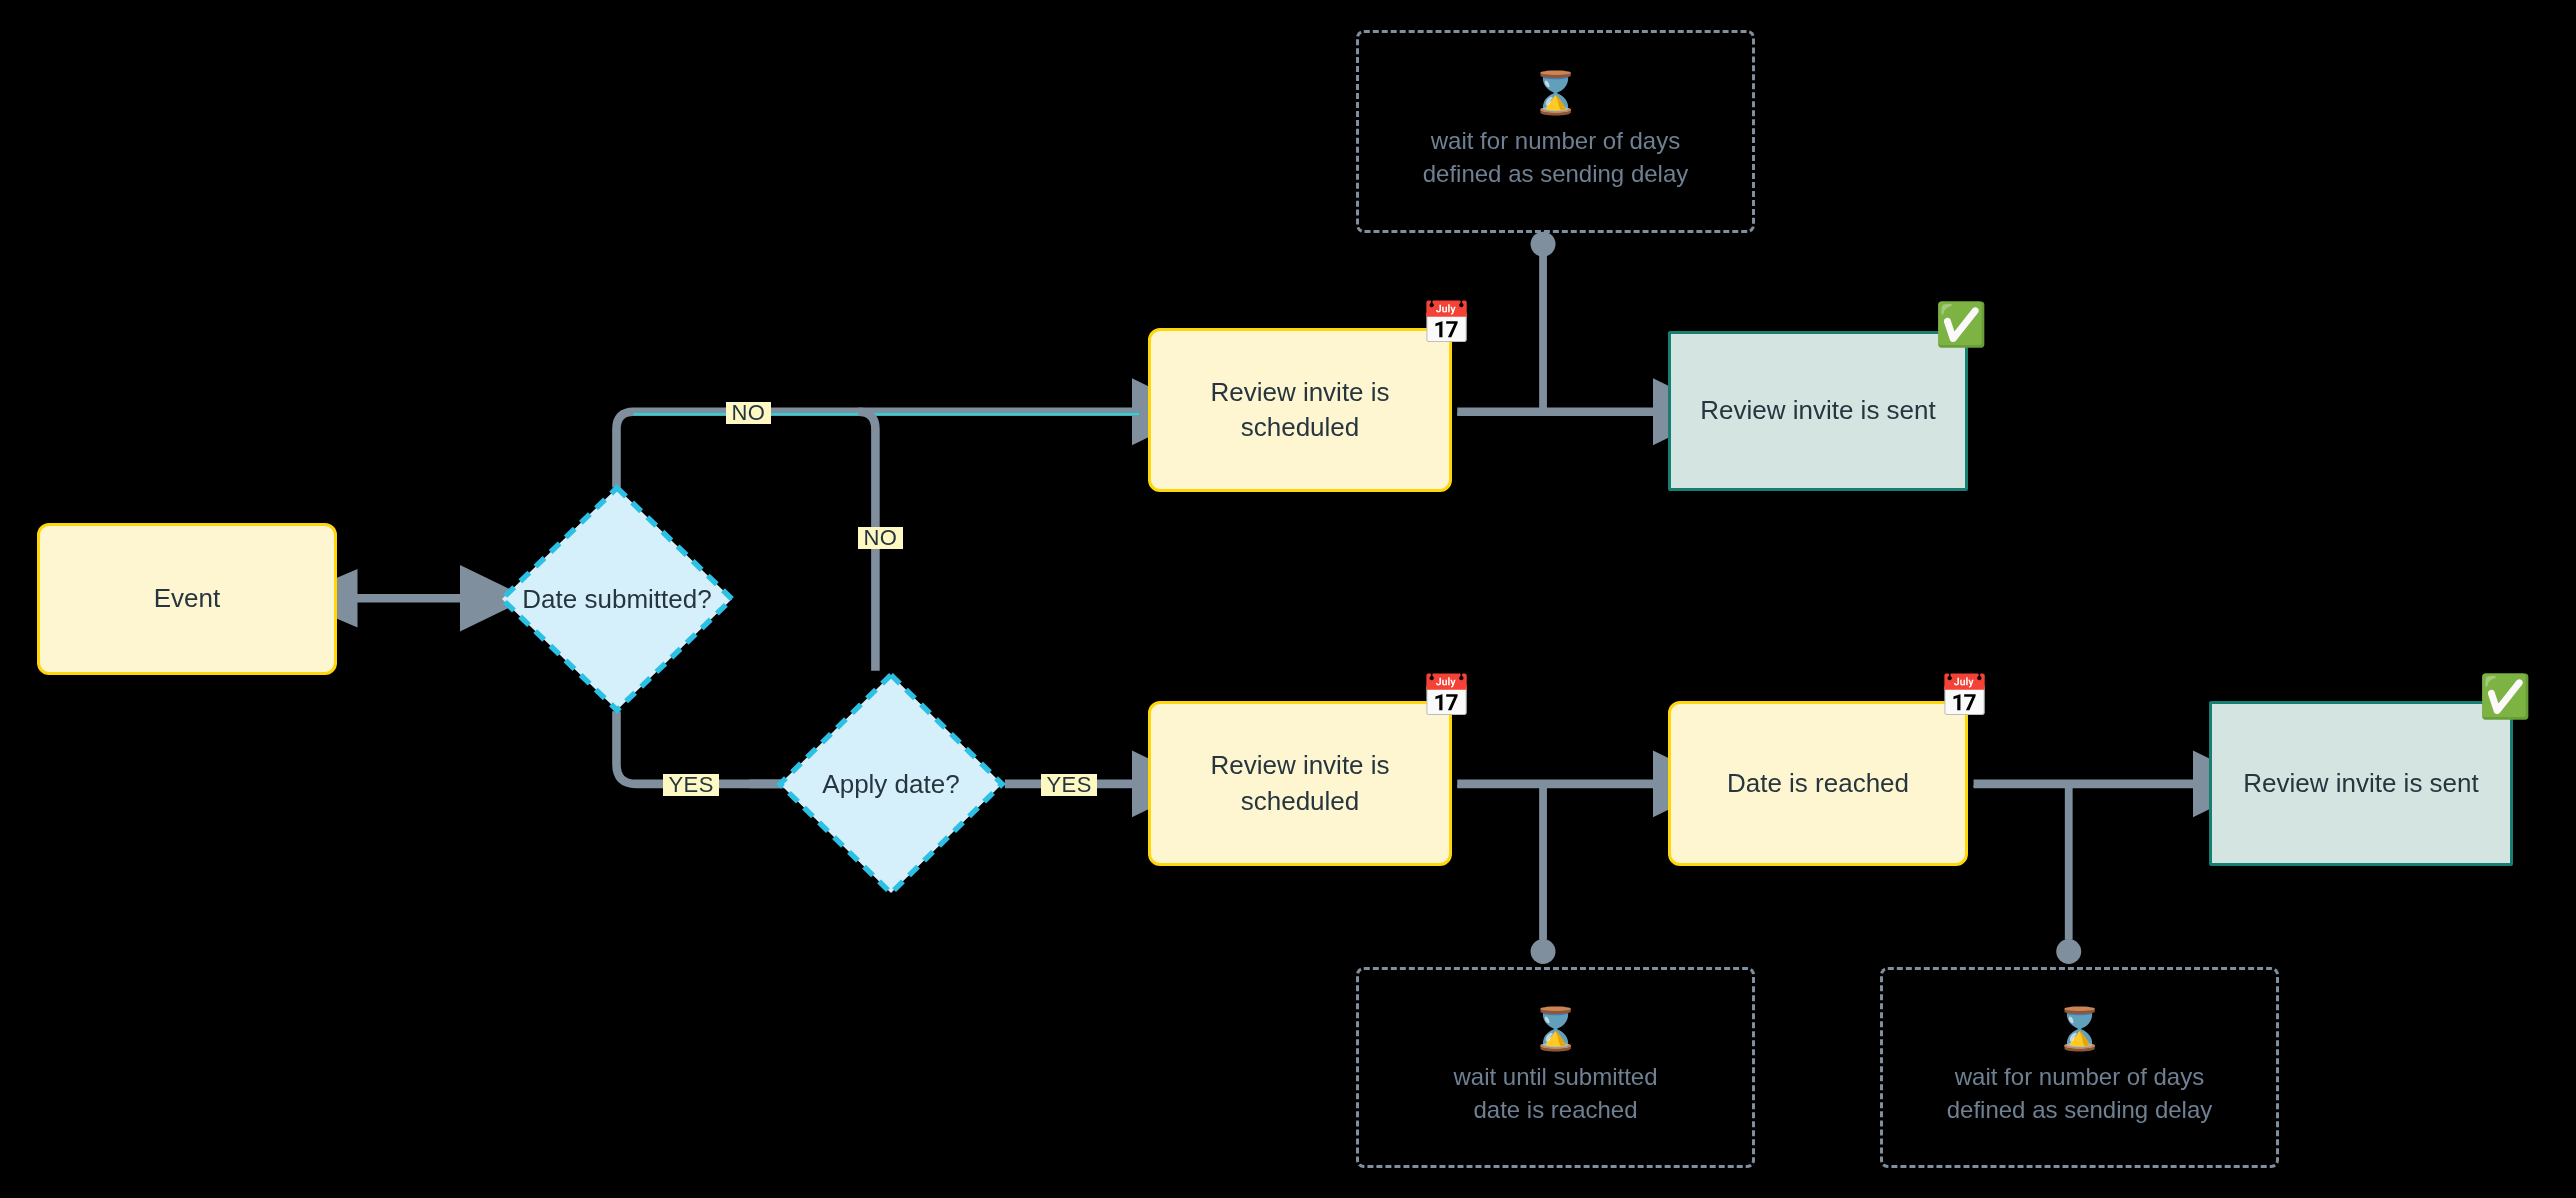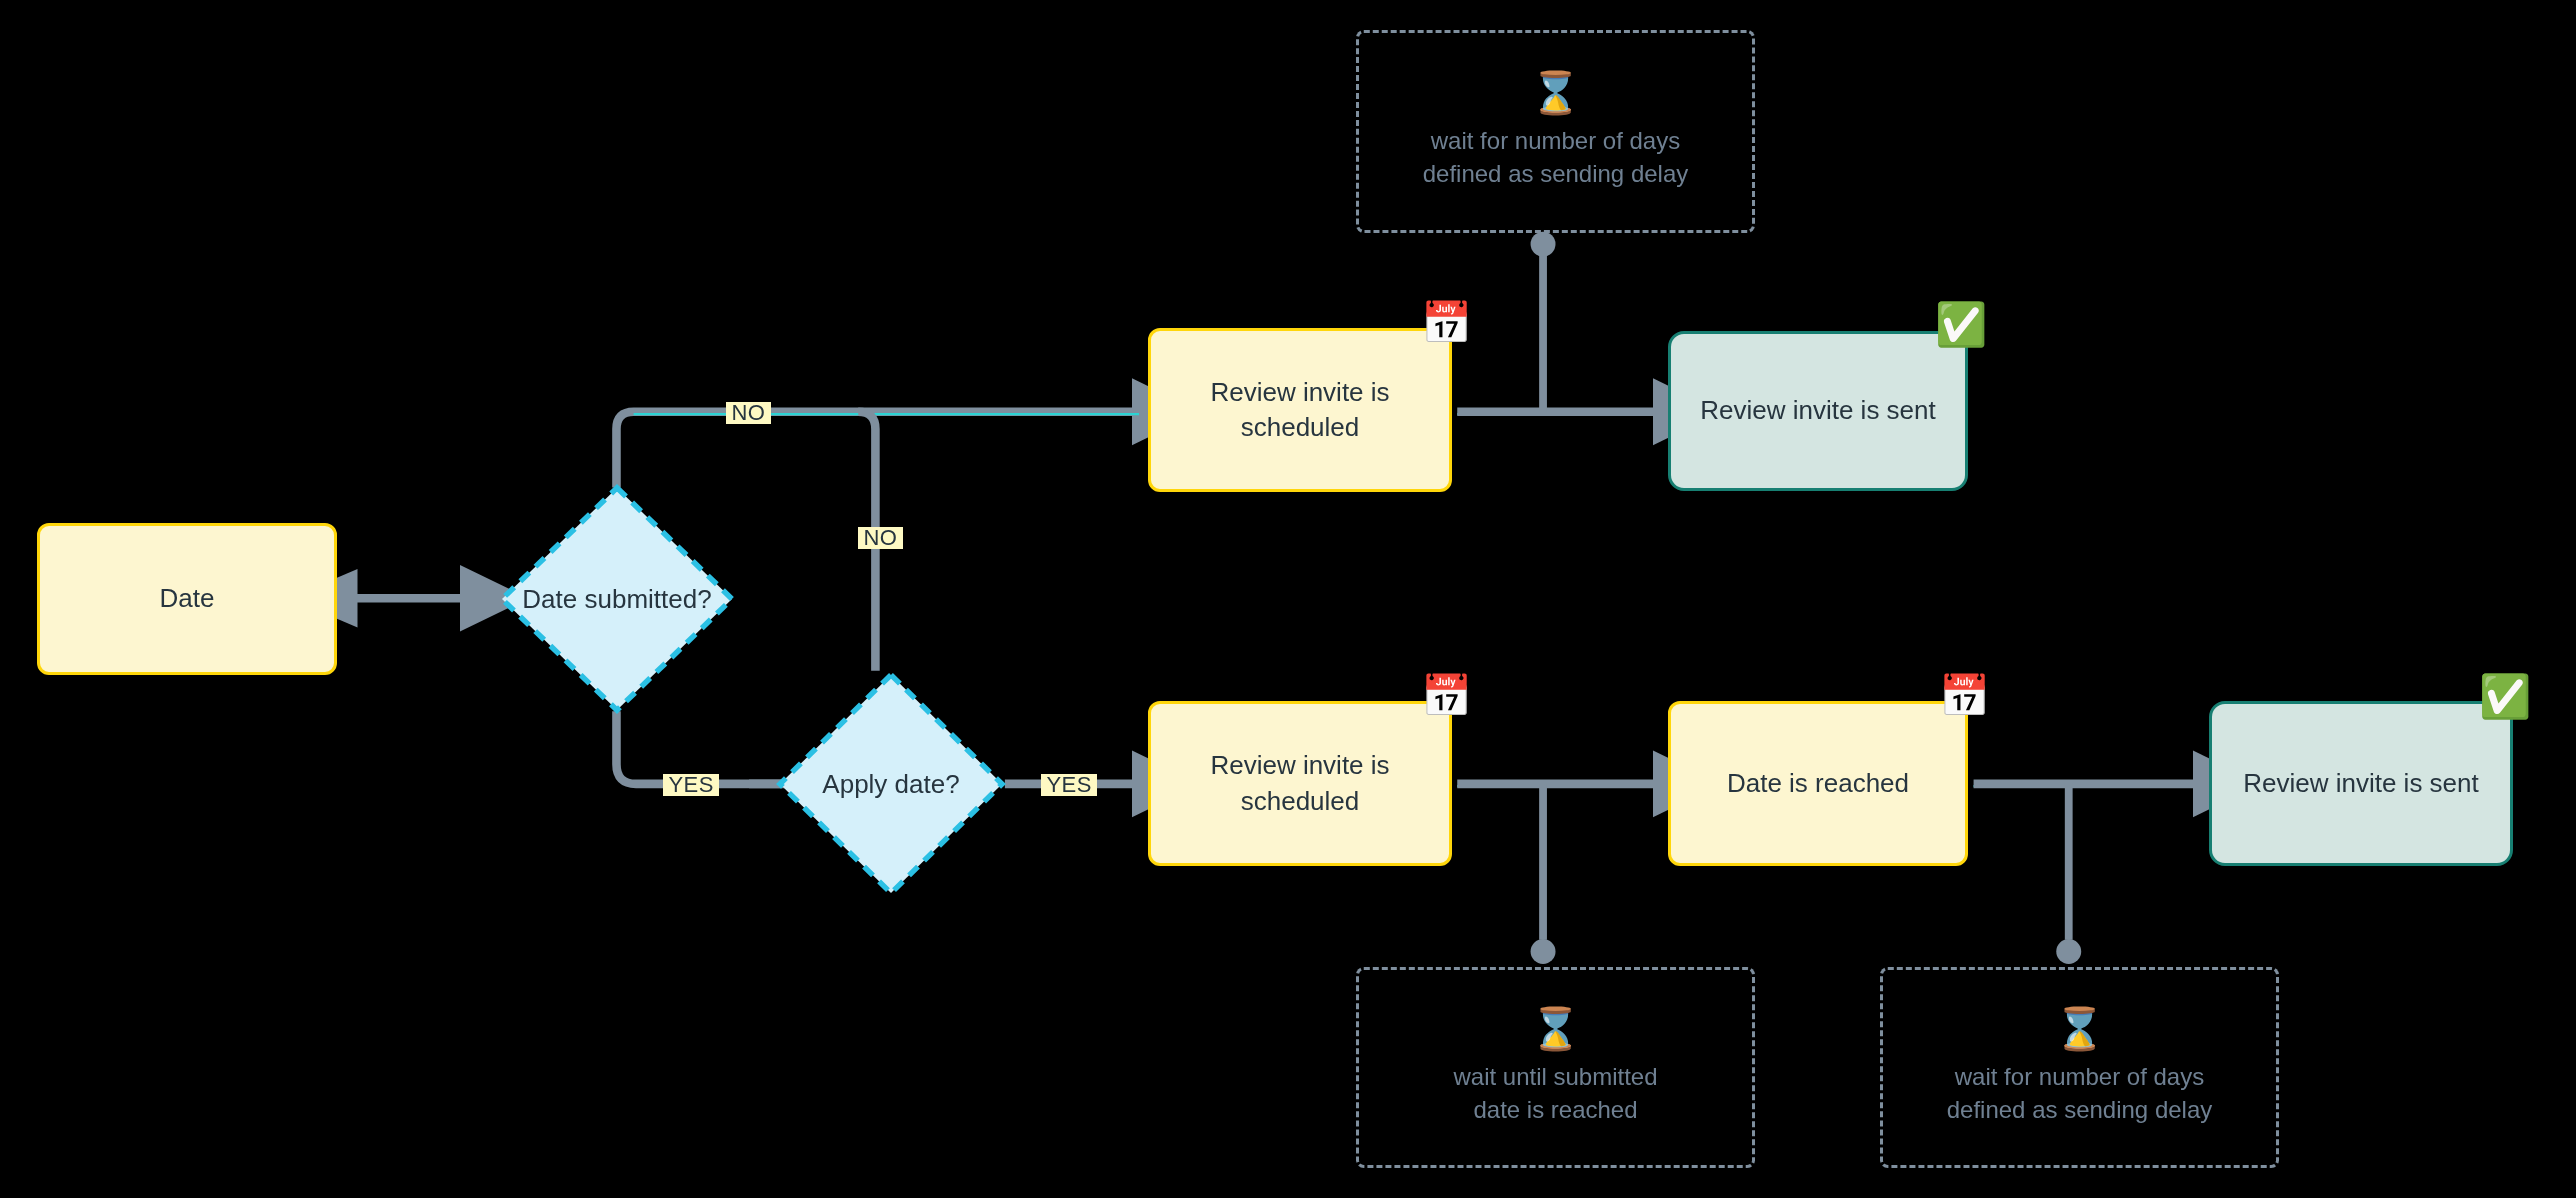--- a/index.html
+++ b/index.html
@@ -54,21 +54,21 @@
     border-radius: 12px;
     color: #27353f;
     font-size: 26px;
     box-shadow: 2.3px 2.3px 0 rgba(0,0,0,0.0);
   }
 
   
   .box-teal {
     background: #d4e5e1;
     border: 3.9px solid #177f72;
-    border-radius: 16px;
+    border-radius: 2px;
     color: #27353f;
     font-size: 26px;
   }
 
   
   .box-note {
     background: transparent;
     border: 3.1px dashed #7f8f9e;
     border-radius: 7.8px;
     color: #6f8092;
@@ -202,21 +202,21 @@
   <div class="edge-label" style="left:663px; top:774px;">YES</div>
   <div class="edge-label" style="left:1041px; top:774px;">YES</div>
 
   <div class="node box-note" style="left:1356px; top:30px; width:399px; height:203px;">
     <span class="note-emoji">⌛</span>
     <span class="node-label">wait for number of days
 defined as sending delay</span>
   </div>
 
   <div class="node box-yellow" style="left:37px; top:523px; width:300px; height:152px;">
-    <span class="node-label">Date</span>
+    <span class="node-label">Event</span>
   </div>
 
   <div class="diamond-wrap" style="left:498px; top:484px; width:238px; height:230px;">
     <svg class="diamond-shape" viewBox="0 0 305 295">
       <polygon points="152.5,5 300,147.5 152.5,290 5,147.5" fill="#d5f0fa" stroke="#2bc0e4" stroke-width="7" stroke-dasharray="16 11"></polygon>
     </svg>
     <div class="diamond-text">Date submitted?</div>
   </div>
 
   <div class="diamond-wrap" style="left:776px; top:671px; width:230px; height:226px;">

